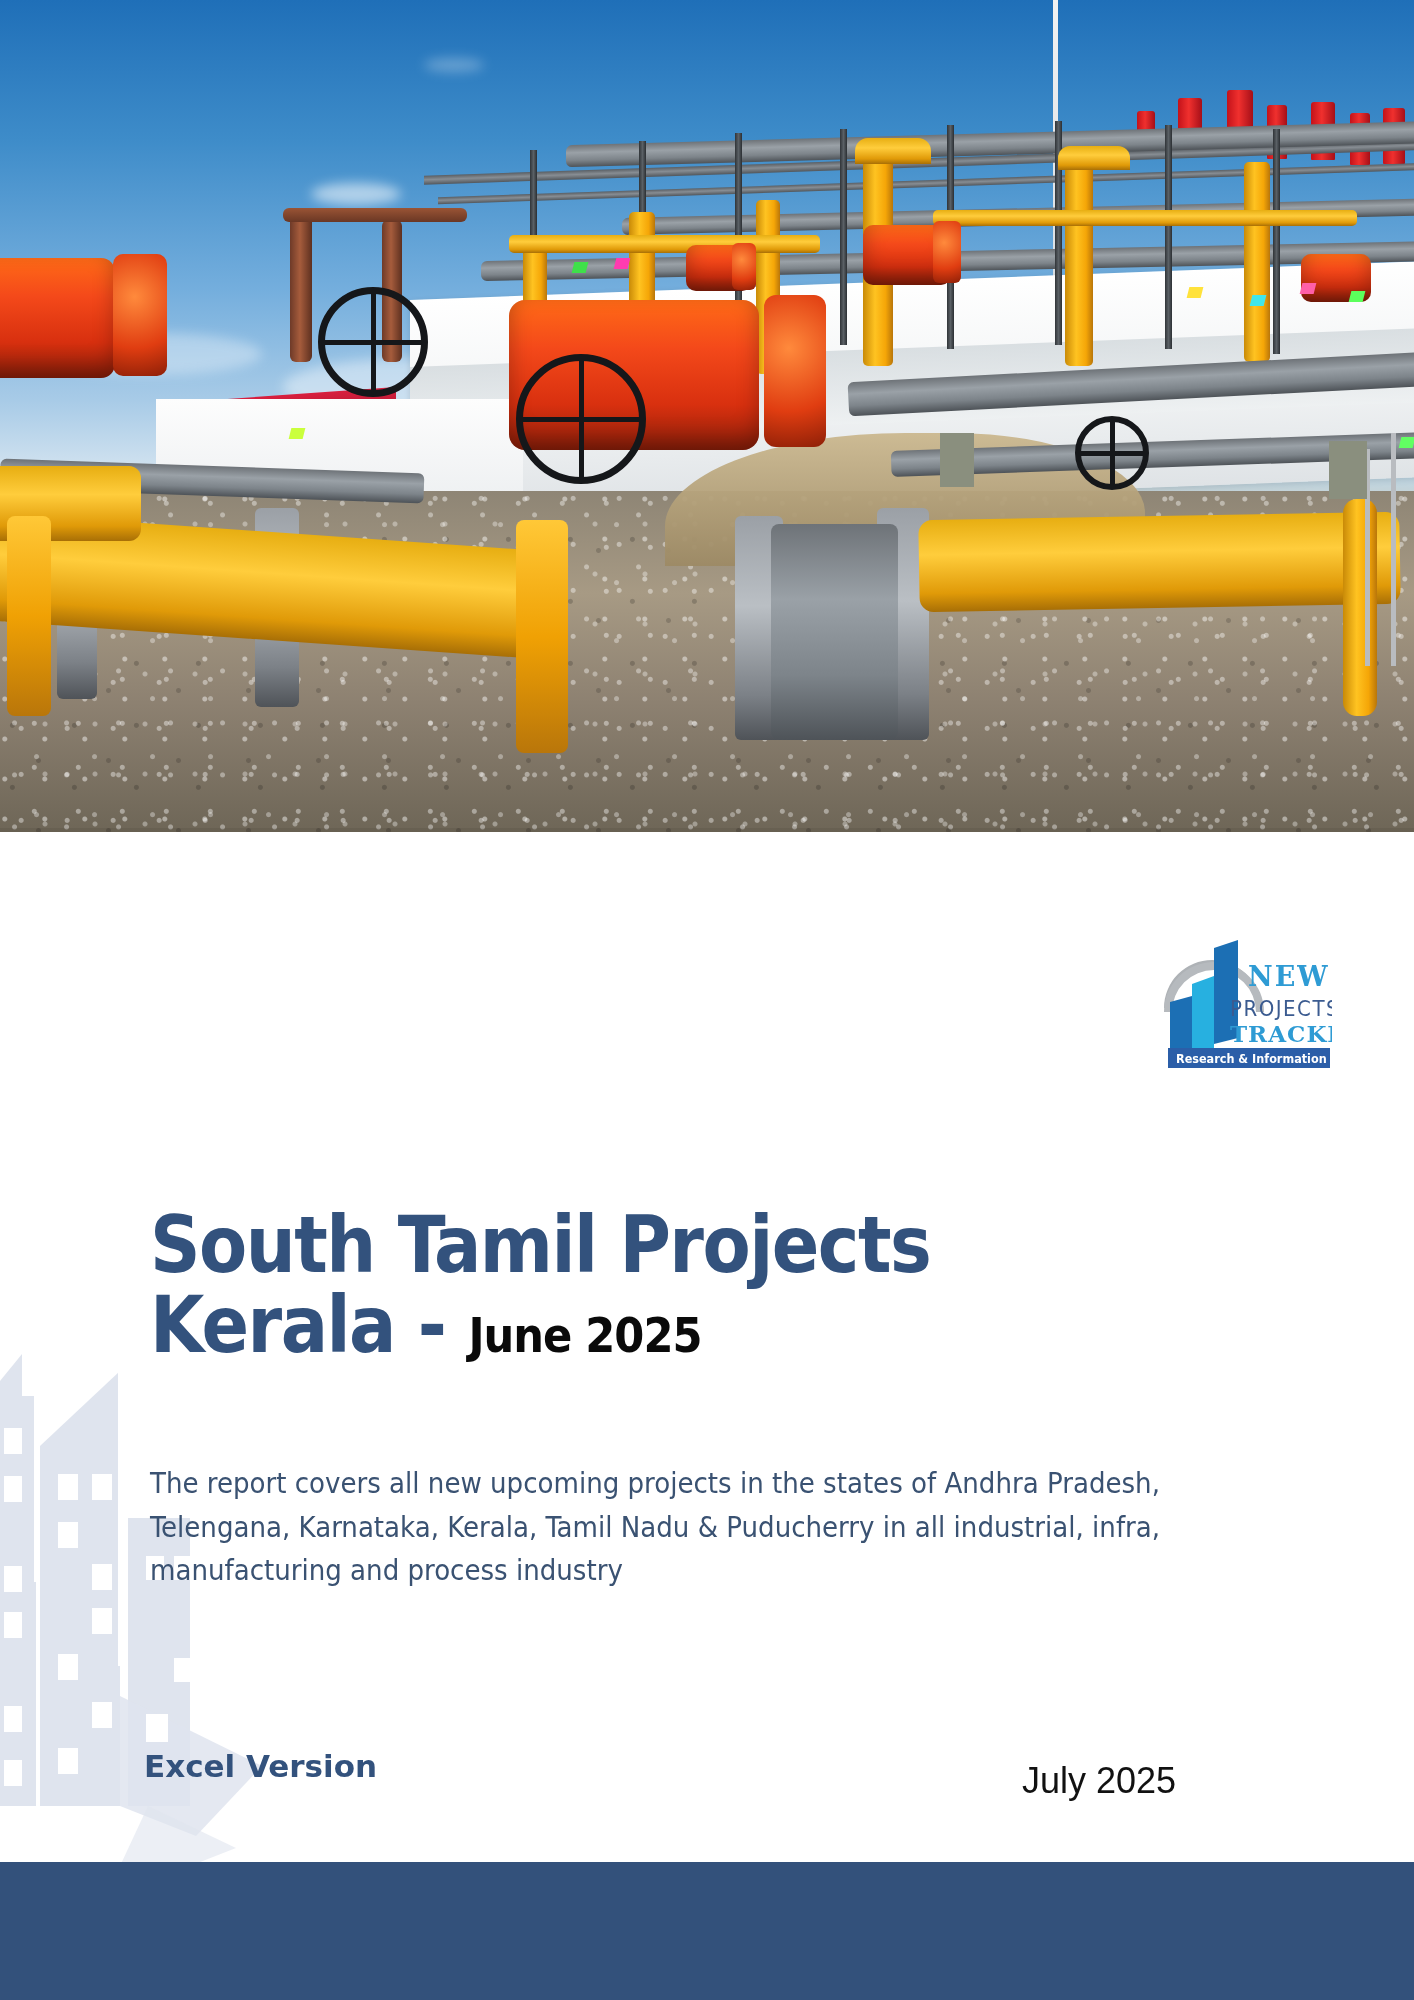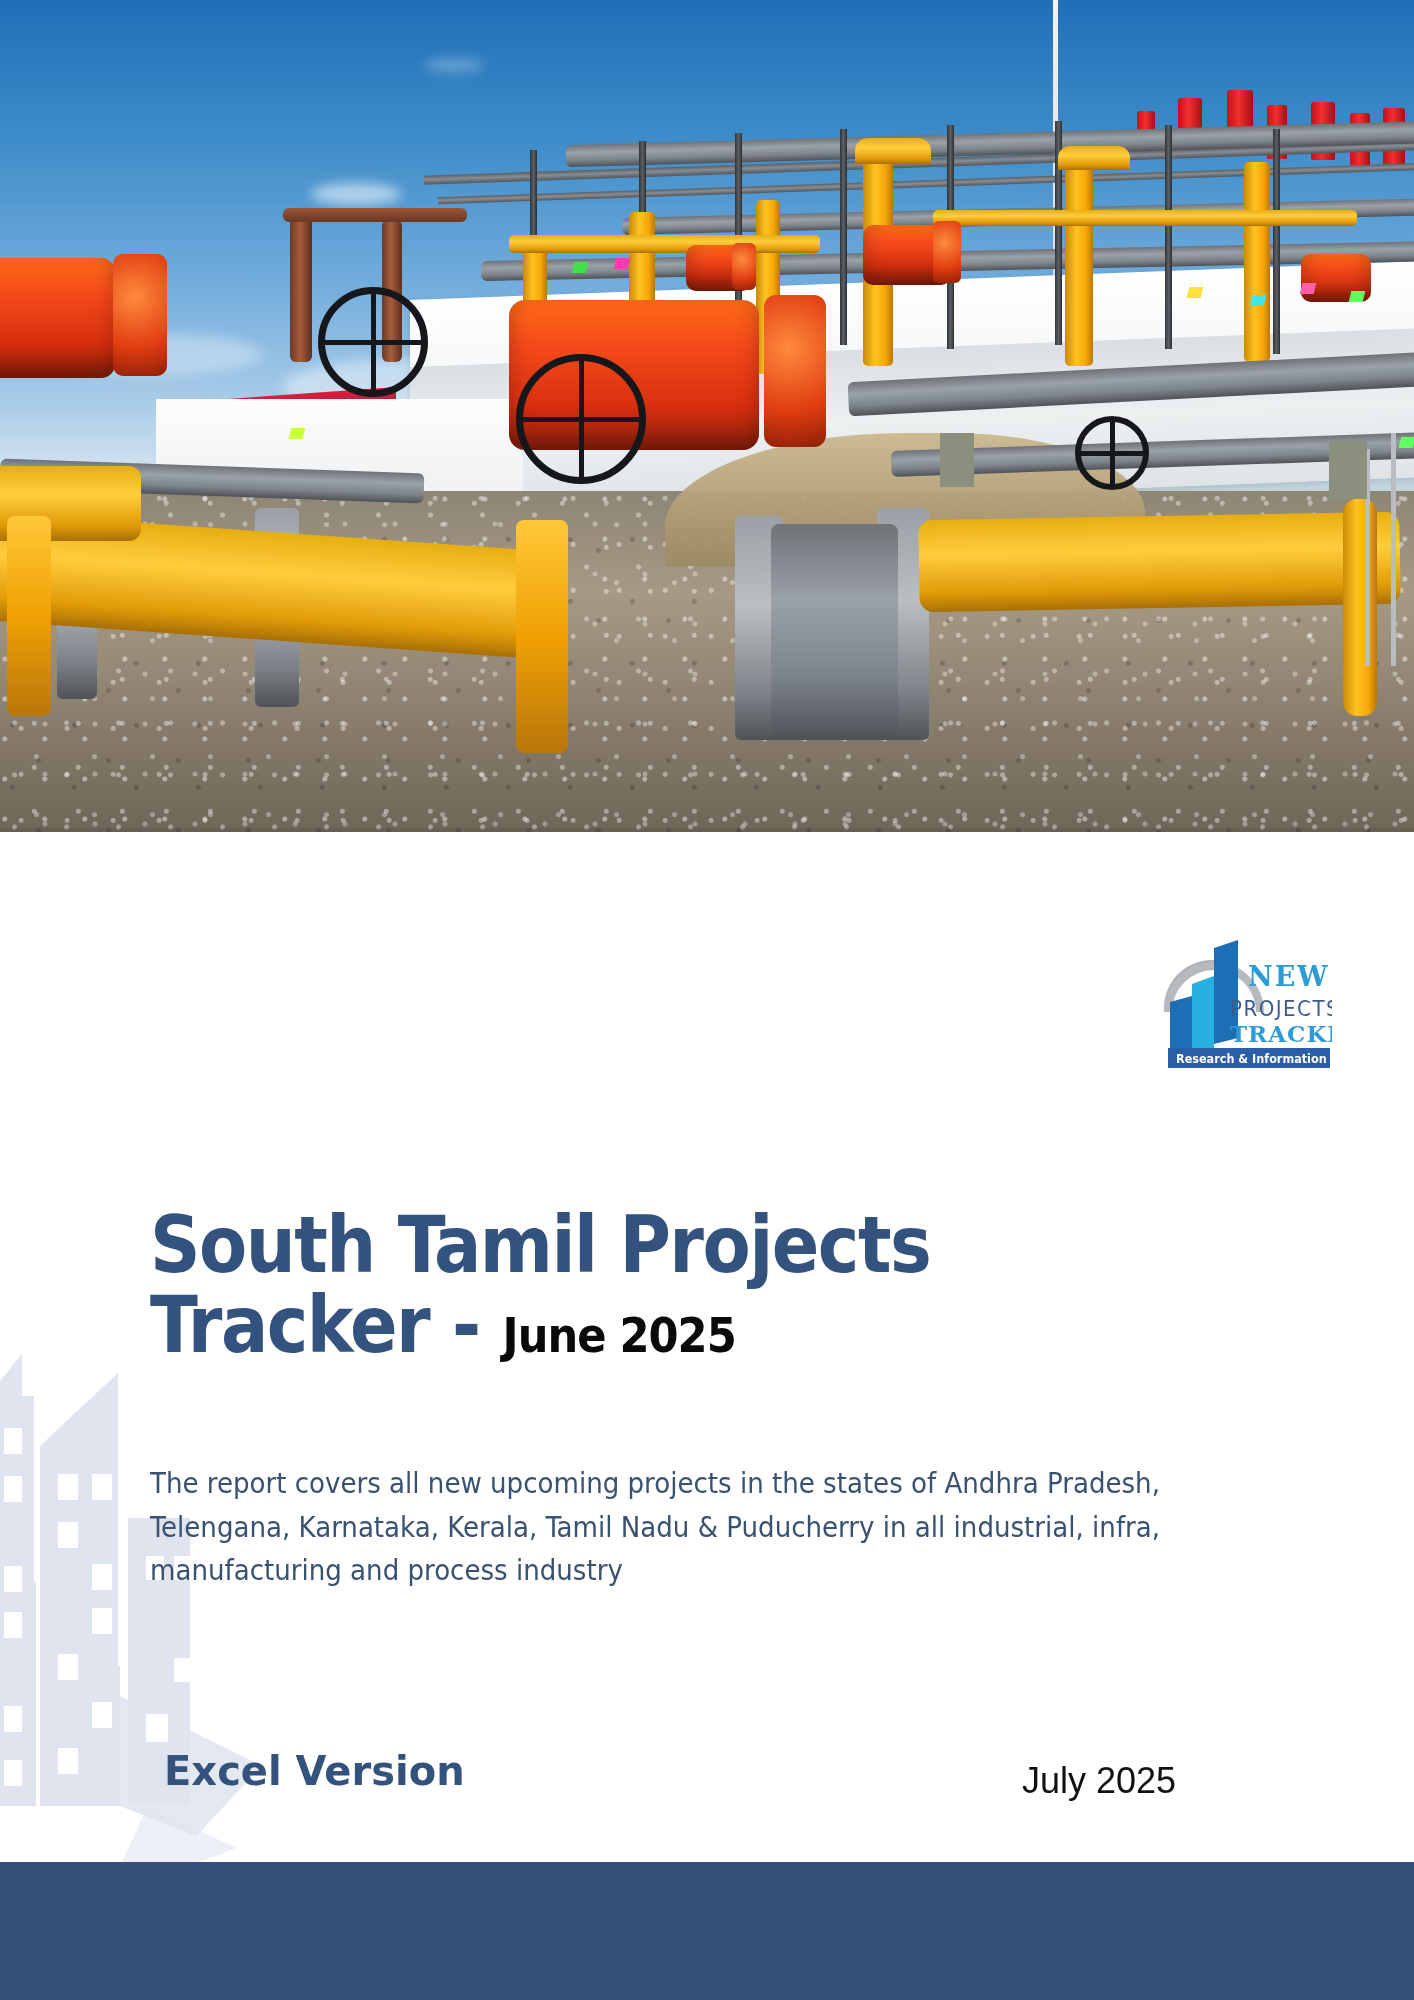--- a/index.html
+++ b/index.html
@@ -160,23 +160,23 @@
     color:#0a0a0a; font-size:48px; letter-spacing:-1px;
   }
 
   .desc {
     position:absolute; left:150px; top:1462px; width:1110px;
     font-family:"DejaVu Sans Condensed","DejaVu Sans", sans-serif;
     font-size:29px; line-height:1.5; color:#3a5272;
   }
 
   .version {
-    position:absolute; left:164px; top:1748px;
+    position:absolute; left:144px; top:1748px;
     font-family:"DejaVu Sans", sans-serif;
-    font-size:40px; font-weight:bold; color:#33527D;
+    font-size:31px; font-weight:bold; color:#33527D;
   }
   .pubdate {
     position:absolute; left:1022px; top:1760px;
     font-family:"Liberation Sans", sans-serif;
     font-size:36px; color:#111;
   }
 
   .footer-bar {
     position:absolute; left:0; top:1862px; width:1414px; height:138px;
     background:#33517B;
@@ -355,21 +355,21 @@
       <text x="78" y="130" font-family="DejaVu Serif, serif" font-size="23" font-weight="bold" fill="#2e9bd4" letter-spacing="1">TRACKER</text>
 
       <rect x="16" y="136" width="162" height="20" fill="#2b5ea8"></rect>
       <text x="24" y="151" font-family="DejaVu Sans Condensed, DejaVu Sans, sans-serif" font-size="12.5" font-weight="bold" fill="#ffffff">Research &amp; Information Services</text>
     </svg>
   </div>
 
 
   <div class="title-block">
     <div class="title-line">South Tamil Projects</div>
-    <div class="title-line"><span>Tracker - </span><span class="title-period">June 2025</span></div>
+    <div class="title-line"><span>Kerala - </span><span class="title-period">June 2025</span></div>
   </div>
 
   <div class="desc">The report covers all new upcoming projects in the states of Andhra Pradesh, Telengana, Karnataka, Kerala, Tamil Nadu &amp; Puducherry in all industrial, infra, manufacturing and process industry</div>
 
   <div class="version">Excel Version</div>
   <div class="pubdate">July 2025</div>
 
   <div class="footer-bar"></div>
 
 </div>

